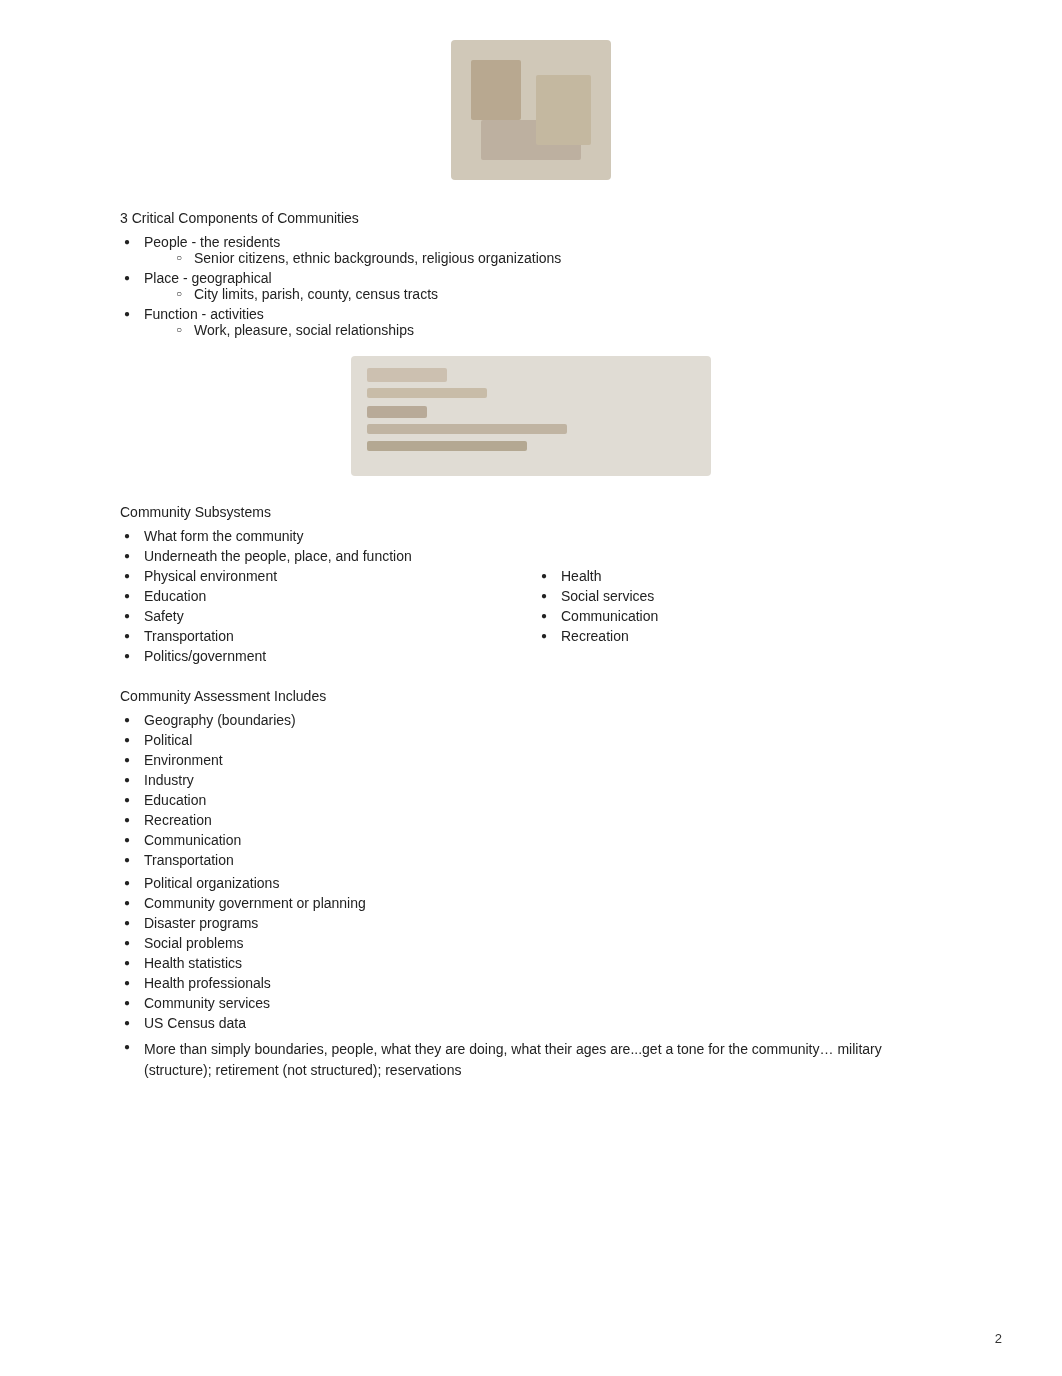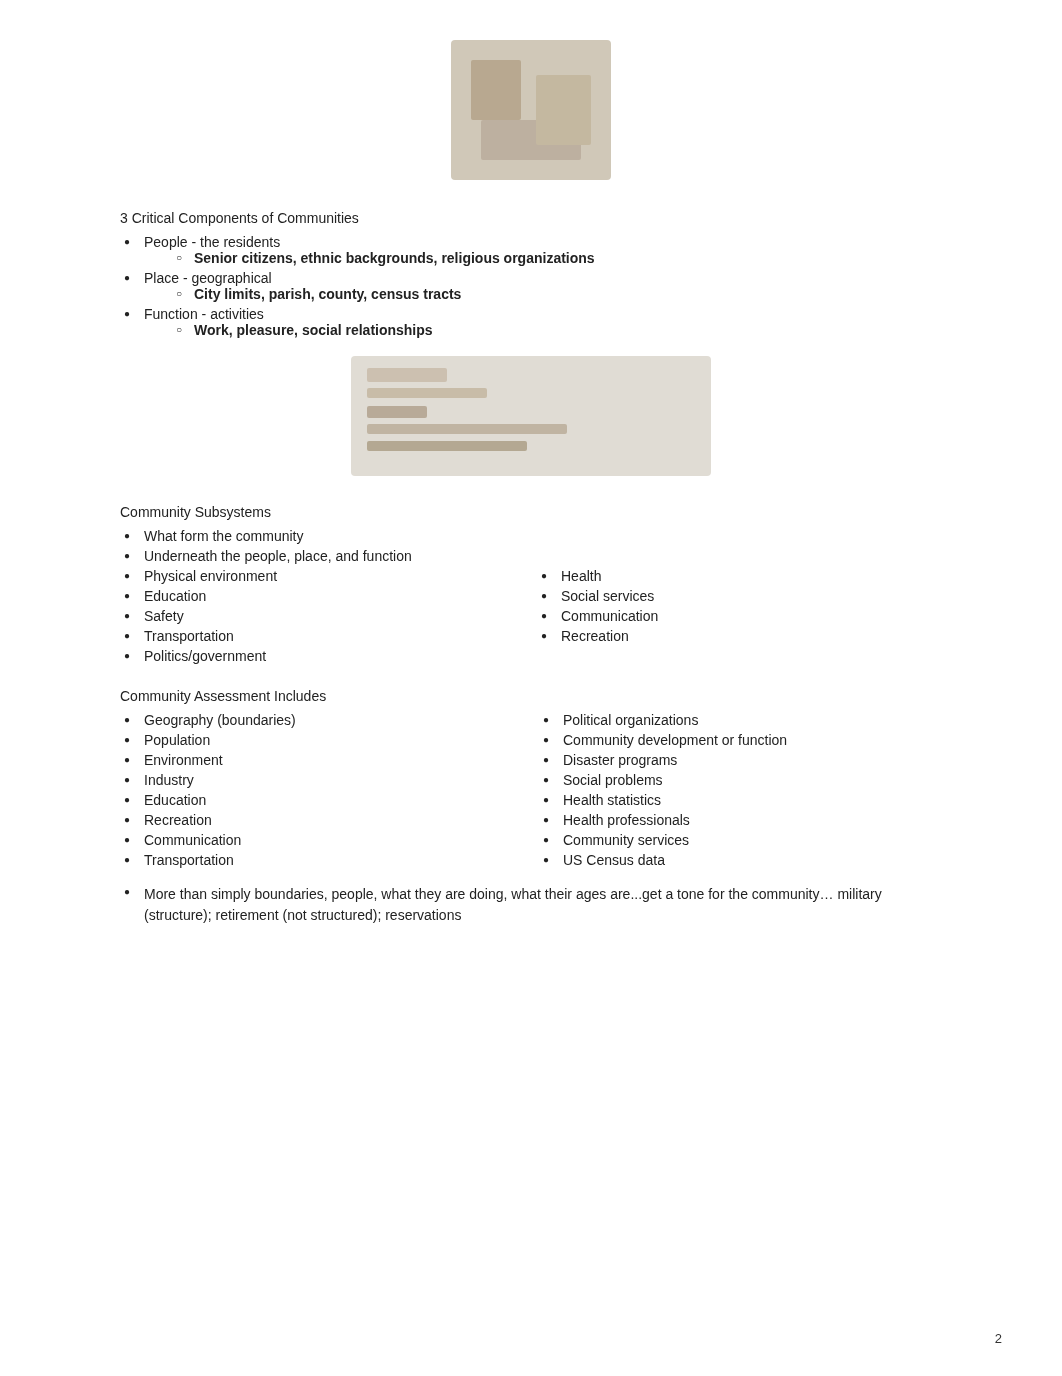--- a/index.html
+++ b/index.html
@@ -97,21 +97,20 @@
       position: absolute;
       left: 4px;
       font-size: 10px;
       top: 2px;
     }
 
     .sub-list {
       list-style: none;
       padding: 0;
       margin-left: 28px;
-      font-weight: bold;
     }
 
     .sub-list > li {
       padding-left: 22px;
       margin-bottom: 2px;
       position: relative;
     }
 
     .sub-list > li::before {
       content: '○';
@@ -190,31 +189,31 @@
 
     .two-col {
       display: grid;
       grid-template-columns: 1fr 1fr;
       gap: 12px;
       margin-bottom: 20px;
     }
 
     .two-col-list {
       display: grid;
-      grid-template-columns: 1fr 1fr;
-      gap: 16px;
+      grid-template-columns: 1fr;
+      gap: 3px;
     }
 
     .section {
       margin-bottom: 18px;
     }
 
     .long-text {
       padding-left: 24px;
-      margin-top: 12px;
+      margin-top: 4px;
       margin-bottom: 4px;
       position: relative;
     }
 
     .long-text::before {
       content: '●';
       position: absolute;
       left: 4px;
       font-size: 10px;
       top: 2px;
@@ -297,31 +296,31 @@
       <li><span>Recreation</span></li>
     </ul>
   </div>
 </div>
 
 <div class="section">
   <p class="section-title">Community Assessment Includes</p>
   <div class="two-col-list">
     <ul class="bullet-list">
       <li><span>Geography (boundaries)</span></li>
-      <li><span>Population</span></li>
+      <li><span>Political</span></li>
       <li><span>Environment</span></li>
       <li><span>Industry</span></li>
       <li><span>Education</span></li>
       <li><span>Recreation</span></li>
       <li><span>Communication</span></li>
       <li><span>Transportation</span></li>
     </ul>
     <ul class="bullet-list">
       <li><span>Political organizations</span></li>
-      <li><span>Community development or function</span></li>
+      <li><span>Community government or planning</span></li>
       <li><span>Disaster programs</span></li>
       <li><span>Social problems</span></li>
       <li><span>Health statistics</span></li>
       <li><span>Health professionals</span></li>
       <li><span>Community services</span></li>
       <li><span>US Census data</span></li>
     </ul>
   </div>
   <div class="long-text">
     <p>More than simply boundaries, people, what they are doing, what their ages are...get a tone for the community… military (structure); retirement (not structured); reservations</p>

